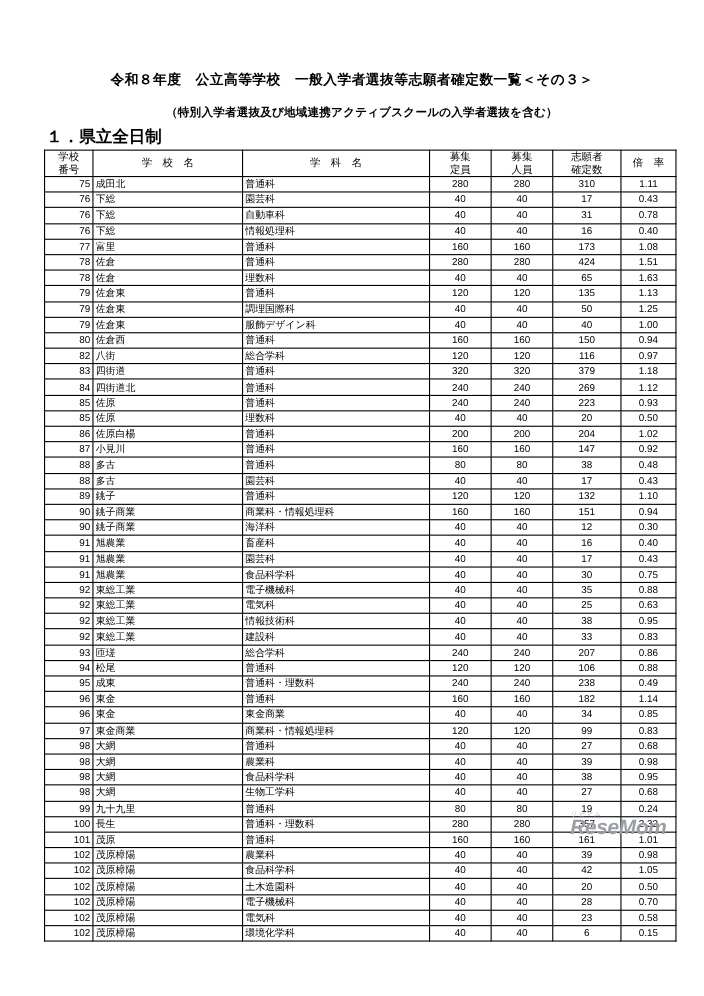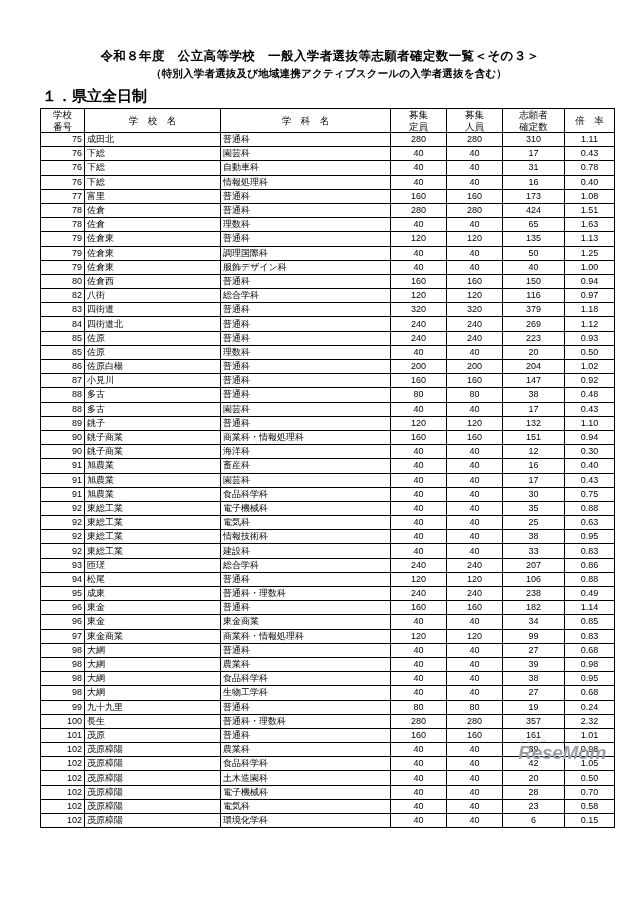--- a/index.html
+++ b/index.html
@@ -12,37 +12,37 @@
     height: 905px;
     font-family: "Liberation Sans", sans-serif;
     color: #000000;
     position: relative;
   }
   .page {
     position: relative;
     width: 640px;
     height: 790px;
     box-sizing: border-box;
-    padding: 48px 40px 0 40px;
+    padding: 64px 40px 0 40px;
   }
   .title-block {
     text-align: center;
     margin: 0 0 2px 0;
   }
   .title-main {
     font-size: 12.5px;
     font-weight: bold;
     letter-spacing: 0.4px;
     white-space: nowrap;
   }
   .title-sub {
     font-size: 10.5px;
     font-weight: bold;
     letter-spacing: 0.2px;
-    margin-top: 2px;
+    margin-top: 14px;
     white-space: nowrap;
     padding-left: 18px;
   }
   .section-label {
     font-size: 15px;
     font-weight: bold;
     margin: 6px 0 2px 2px;
   }
   table.data {
     border-collapse: collapse;

